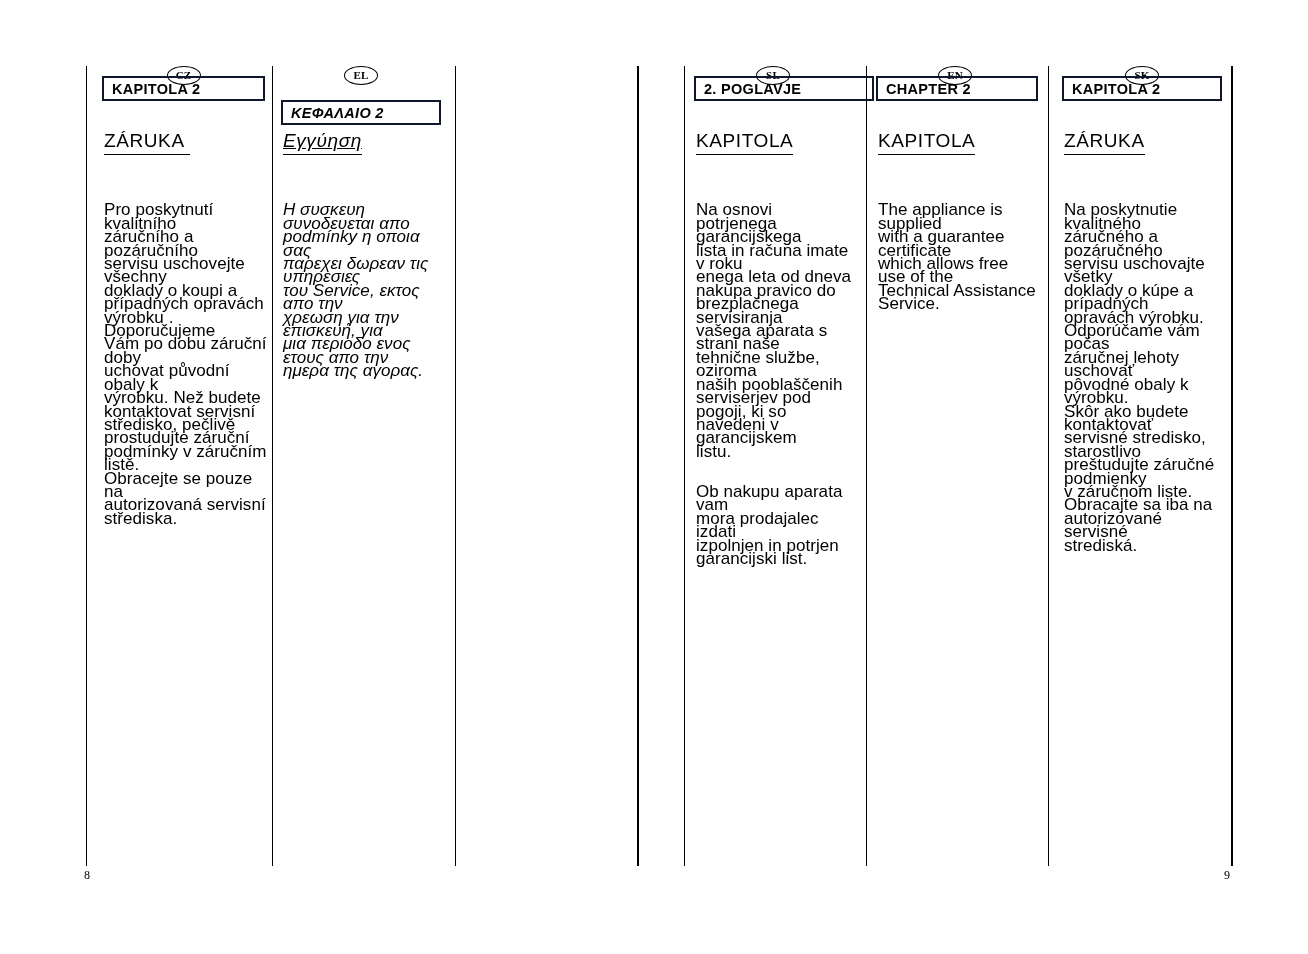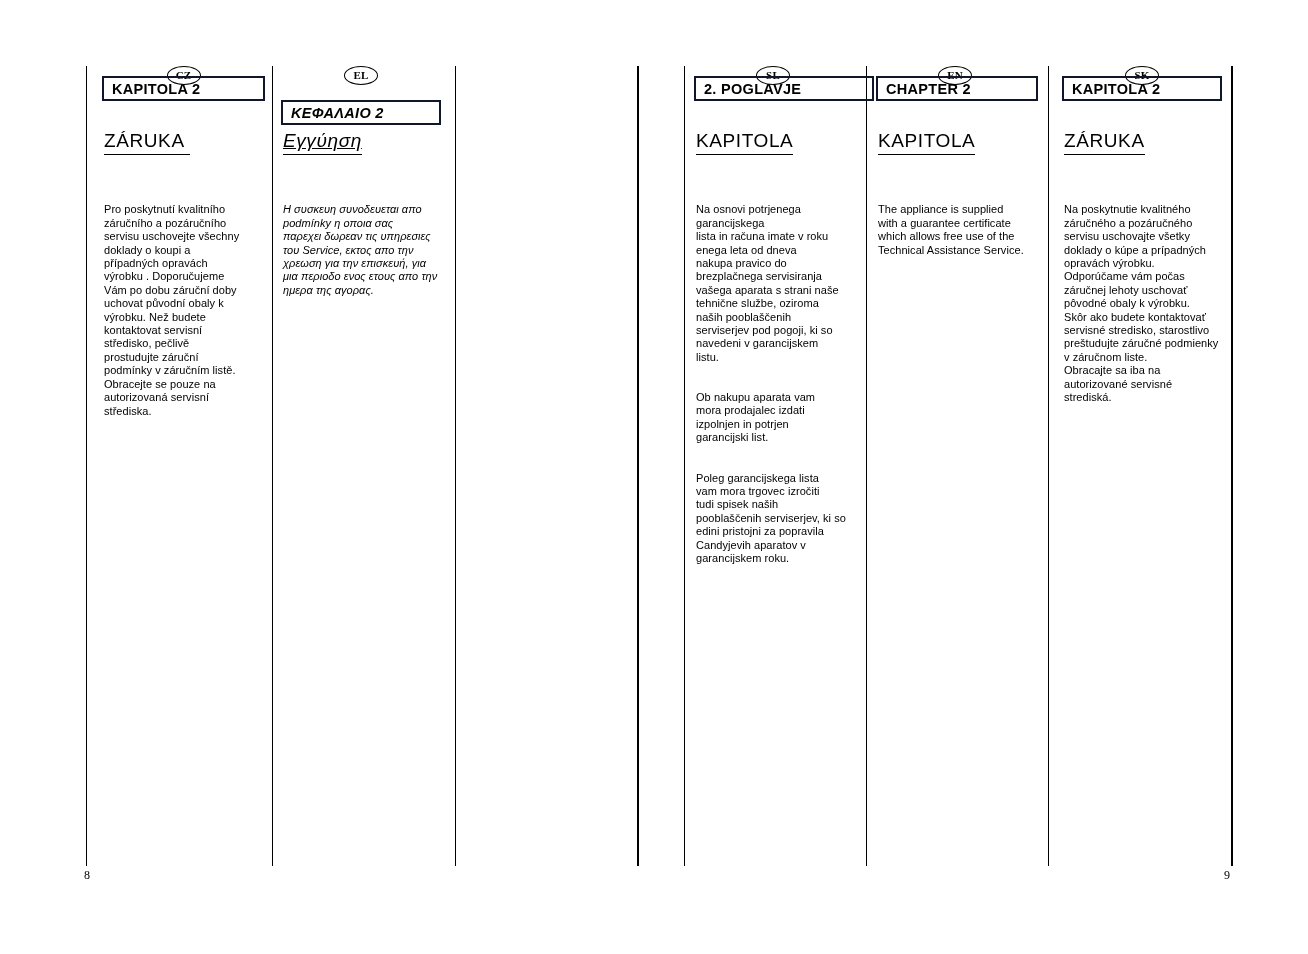--- a/index.html
+++ b/index.html
@@ -76,21 +76,21 @@
     padding-bottom: 2px;
     display: inline-block;
     white-space: pre;
   }
   .section-heading.italic { font-style: italic; font-weight: 500; text-decoration: underline; }
 
   .body-text {
     position: absolute;
     top: 130px;
     left: 2px;
-    font-size: 11px;
+    font-size: 17px;
     line-height: 13.4px;
     letter-spacing: 0.05px;
     white-space: pre-line;
     width: 100%;
   }
   .body-text.italic { font-style: italic; }
   .body-text p { margin: 0 0 13.4px 0; }
   .body-text p:last-child { margin-bottom: 0; }
 
   
@@ -171,27 +171,20 @@
 vašega aparata s strani naše
 tehnične službe, oziroma
 naših pooblaščenih
 serviserjev pod pogoji, ki so
 navedeni v garancijskem
 listu.</p>
       <p>Ob nakupu aparata vam
 mora prodajalec izdati
 izpolnjen in potrjen
 garancijski list.</p>
-      <p>Poleg garancijskega lista
-vam mora trgovec izročiti
-tudi spisek naših
-pooblaščenih serviserjev, ki so
-edini pristojni za popravila
-Candyjevih aparatov v
-garancijskem roku.</p>
     </div>
   </div>
 
   <div class="col" style="left:876px; width:158px;">
     <div class="lang-badge">EN</div>
     <div class="chapter-box" style="width:162px;">CHAPTER 2</div>
     <div class="section-heading">KAPITOLA</div>
     <div class="body-text">
       <p>The appliance is supplied
 with a guarantee certificate

